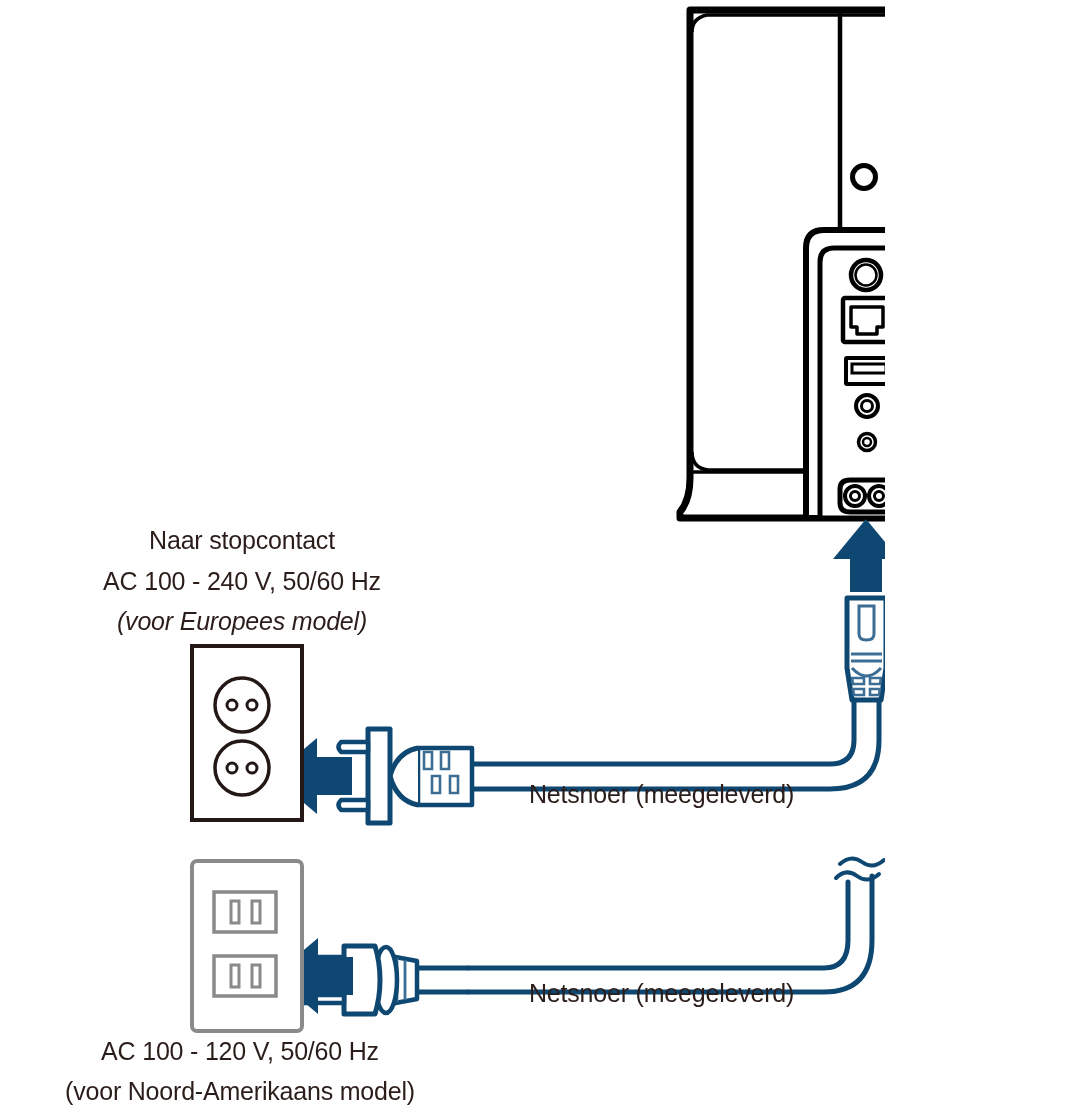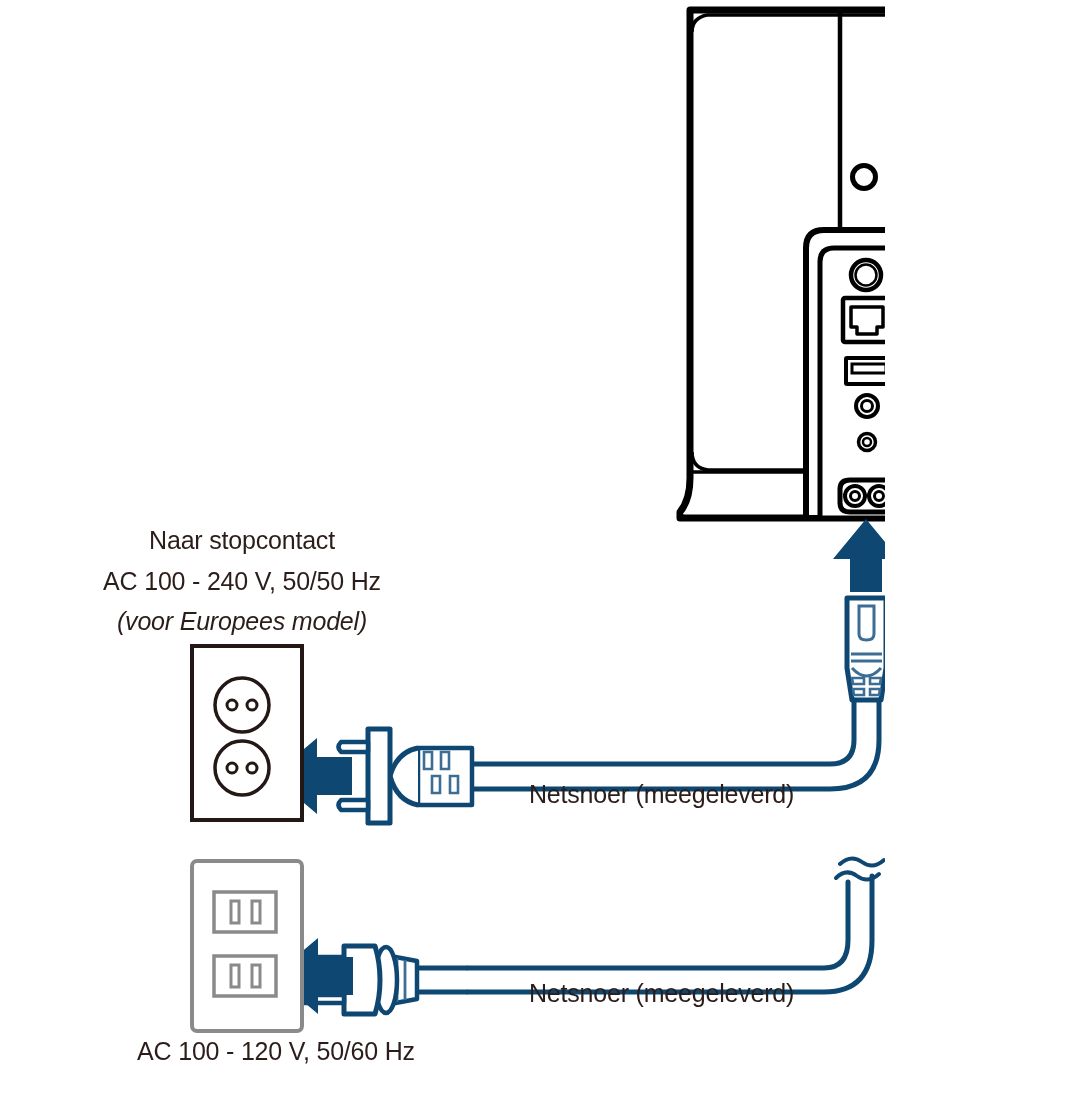--- a/index.html
+++ b/index.html
@@ -38,21 +38,21 @@
   .label-center {
     text-align: center;
     transform: translateX(-50%);
   }
   .label-left {
     text-align: center;
   }
   #label-naar-stopcontact { left: 242px; top: 524px; font-size: 25px; }
   #label-eu-spec        { left: 242px; top: 565px; font-size: 25px; }
   #label-eu-model       { left: 242px; top: 605px; font-size: 25px; font-style: italic; }
-  #label-na-spec        { left: 240px; top: 1035px; font-size: 25px; margin-left: 36px; }
+  #label-na-spec        { left: 240px; top: 1035px; font-size: 25px; }
   #label-na-model       { left: 240px; top: 1075px; font-size: 25px; }
   #label-cord-top       { left: 529px; top: 778px; font-size: 25px; }
   #label-cord-bottom    { left: 529px; top: 977px; font-size: 25px; }
 </style>
 </head>
 <body>
 
 <div id="diagram-root">
 
   <svg id="diagram-svg" viewBox="0 0 1073 1114" xmlns="http://www.w3.org/2000/svg">
@@ -268,24 +268,25 @@
 
       <rect x="214" y="956" width="62" height="40" fill="#ffffff" stroke="#8a8a8a" stroke-width="3.5"></rect>
       <rect x="231" y="965" width="8" height="22" fill="#ffffff" stroke="#8a8a8a" stroke-width="3"></rect>
       <rect x="252" y="965" width="8" height="22" fill="#ffffff" stroke="#8a8a8a" stroke-width="3"></rect>
     </g>
 
   </svg>
 
   <div class="label label-center" id="label-naar-stopcontact">Naar stopcontact</div>
 
-  <div class="label label-center" id="label-eu-spec">AC 100 - 240 V, 50/50 Hz</div>
+  <div class="label label-center" id="label-eu-spec">AC 100 - 240 V, 50/60 Hz</div>
 
   <div class="label label-center" id="label-eu-model">(voor Europees model)</div>
 
   <div class="label label-center" id="label-na-spec">AC 100 - 120 V, 50/60 Hz</div>
 
+  <div class="label label-center" id="label-na-model">(voor Noord-Amerikaans model)</div>
 
   <div class="label label-left" id="label-cord-top">Netsnoer (meegeleverd)</div>
 
   <div class="label label-left" id="label-cord-bottom">Netsnoer (meegeleverd)</div>
 
 </div>
 
 </body></html>

